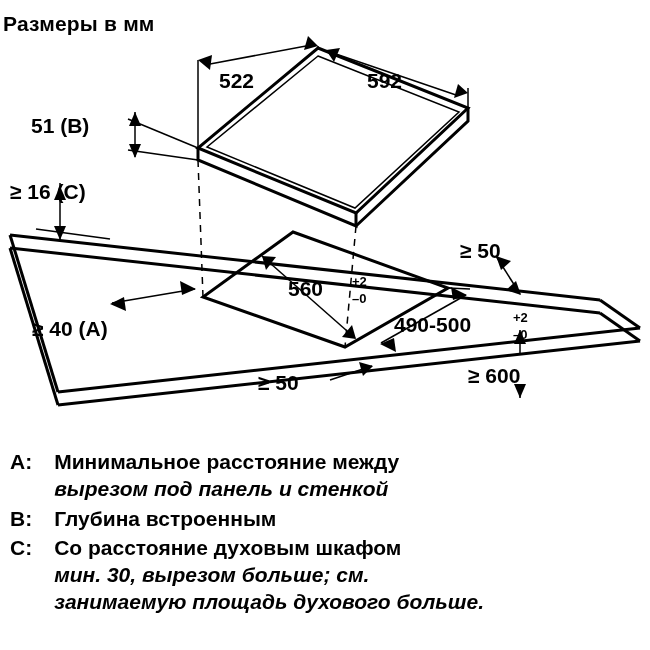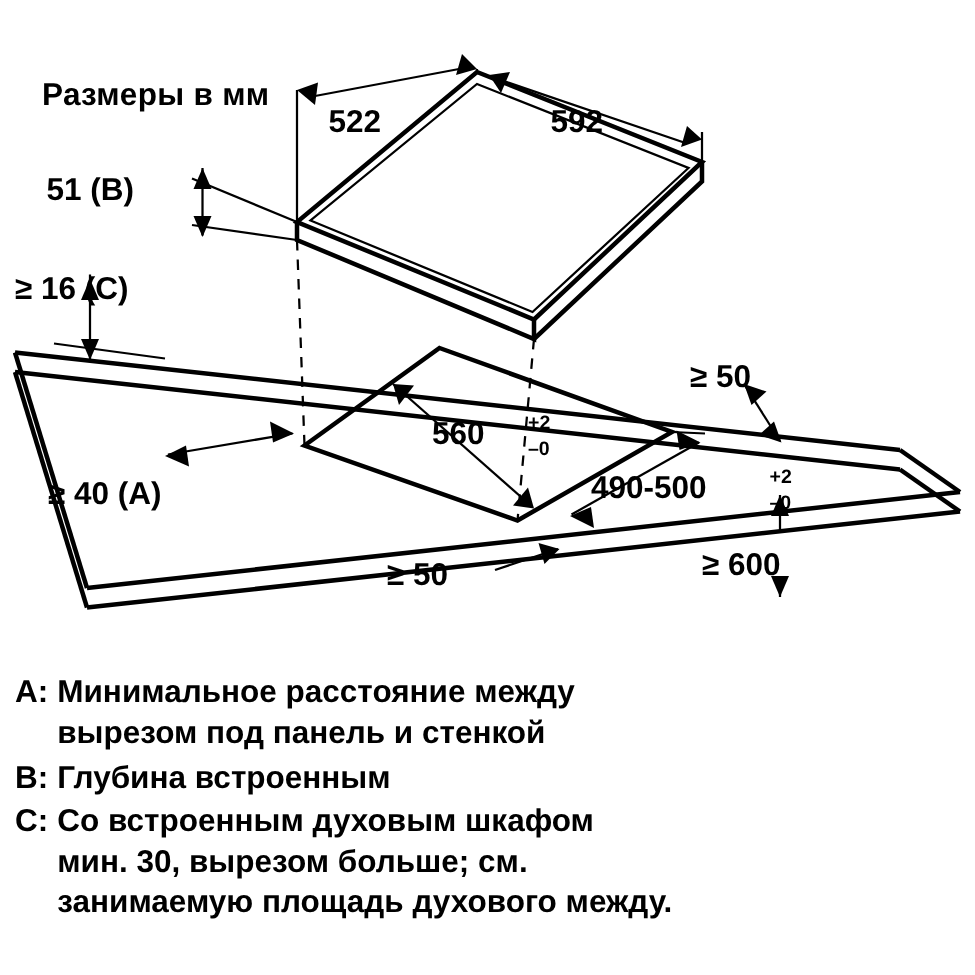--- a/index.html
+++ b/index.html
@@ -14,26 +14,25 @@
     color: #000000;
     overflow: hidden;
   }
   #page {
     position: relative;
     width: 650px;
     height: 650px;
   }
   .title {
     position: absolute;
-    left: 28px;
+    left: 3px;
     top: 12px;
     font-size: 21px;
     font-weight: bold;
     letter-spacing: 0.2px;
-    margin-top: 40px;
   }
   svg.diagram {
     position: absolute;
     left: 0;
     top: 0;
     width: 650px;
     height: 440px;
   }
   .dim-text {
     font-family: "Liberation Sans", sans-serif;
@@ -63,23 +62,25 @@
     font-weight: bold;
     flex: 0 0 auto;
     line-height: 1.30;
     padding-right: 6px;
   }
   .legend-val {
     font-size: 21px;
     font-weight: bold;
     line-height: 1.30;
     flex: 1 1 auto;
+    margin-left: 16px;
   }
   .legend-val .indent {
     display: block;
+    font-style: italic;
   }
 </style>
 </head>
 <body>
 
 <div id="page">
 
   <div class="title">Размеры в мм</div>
 
   <svg class="diagram" viewBox="0 0 650 440">
@@ -199,21 +200,21 @@
     <div class="legend-row">
       <div class="legend-key">B:</div>
       <div class="legend-val">
         <span>Глубина встроенным</span>
       </div>
     </div>
 
     <div class="legend-row">
       <div class="legend-key">C:</div>
       <div class="legend-val">
-        <span>Со встроенным духовым шкафом</span>
+        <span>Со расстояние духовым шкафом</span>
         <span class="indent">мин. 30, вырезом больше; см.</span>
-        <span class="indent">занимаемую площадь духового между.</span>
+        <span class="indent">занимаемую площадь духового больше.</span>
       </div>
     </div>
 
   </div>
 
 </div>
 
 </body></html>

